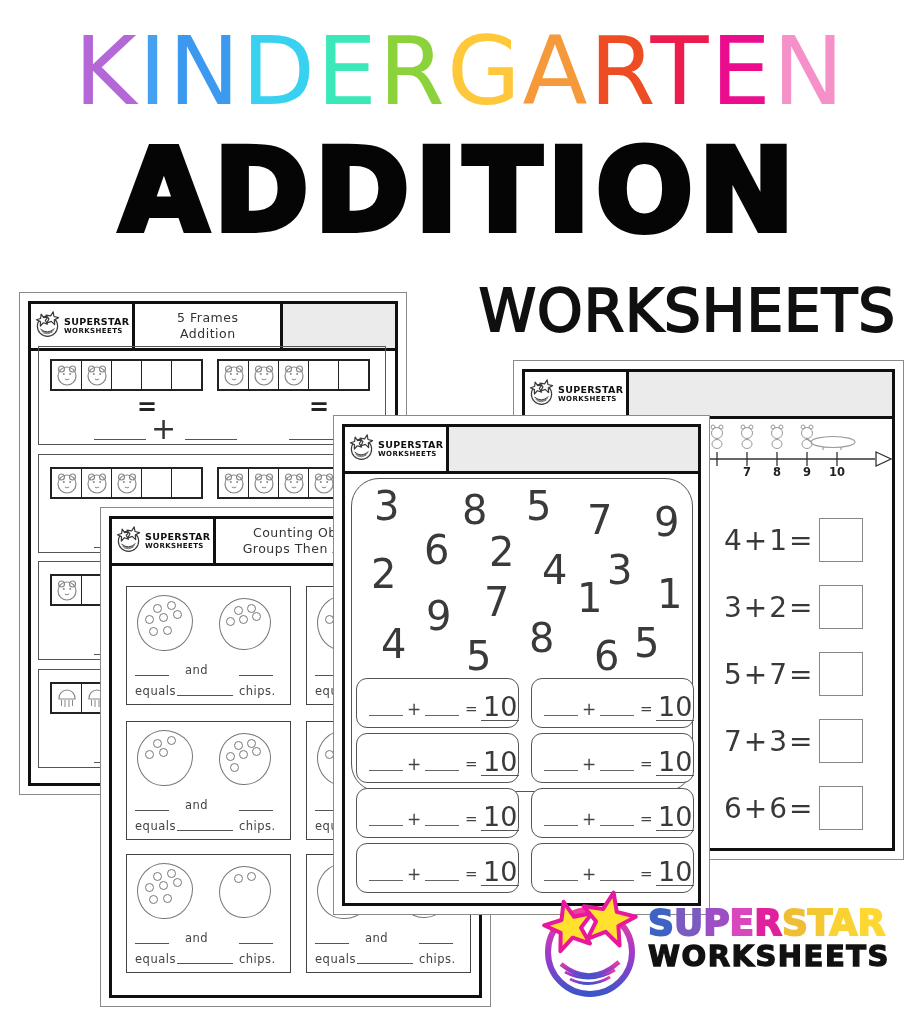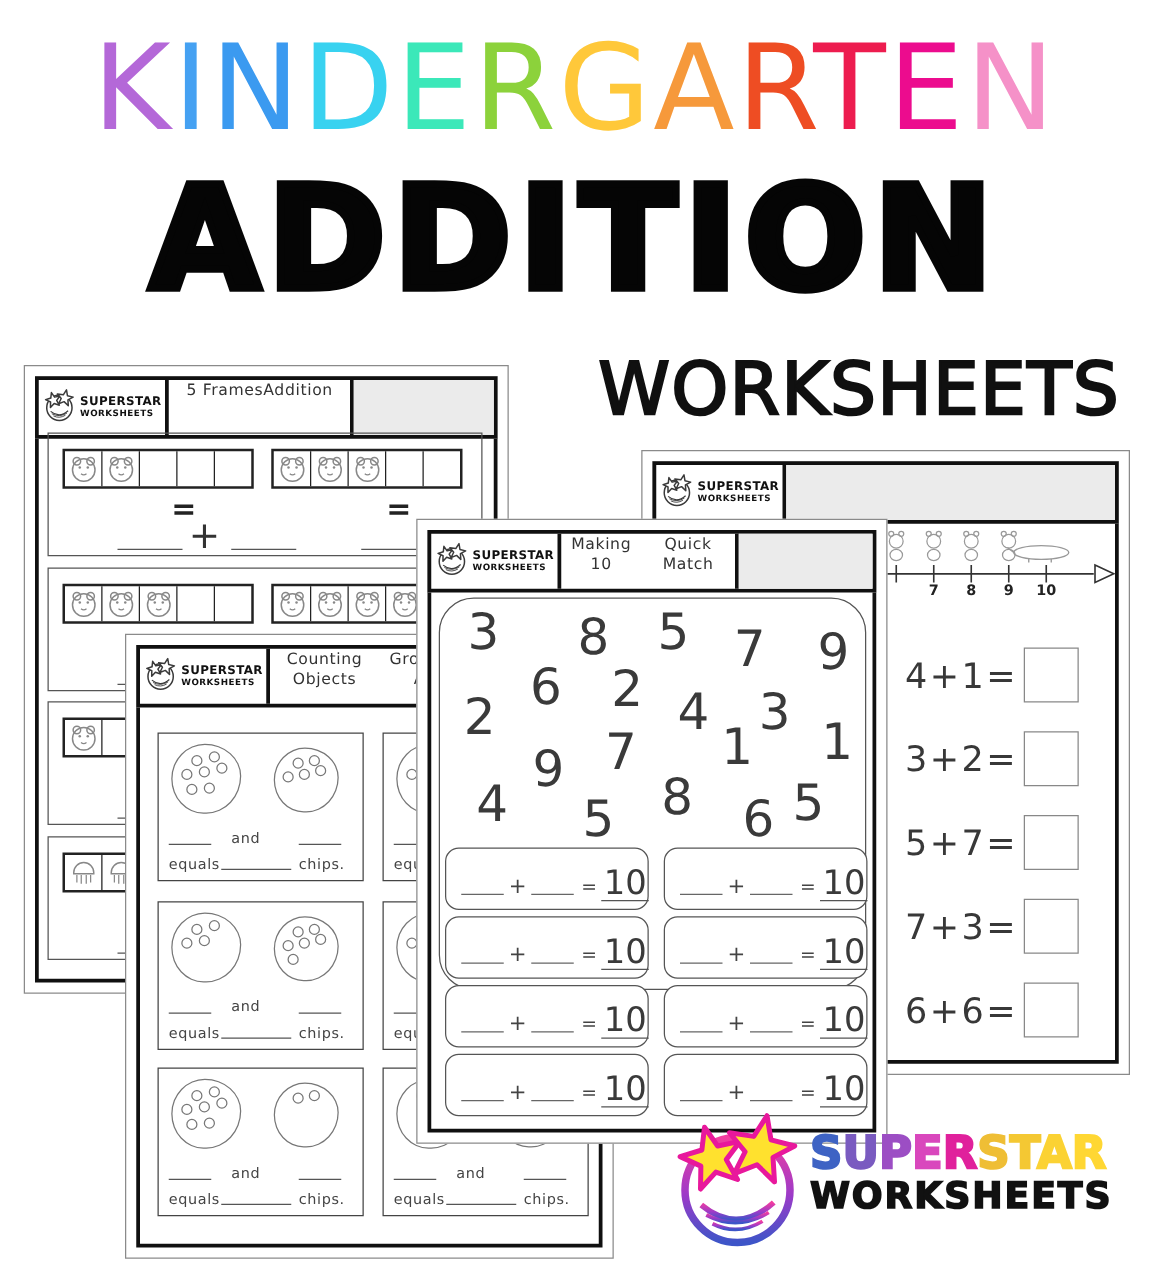--- a/index.html
+++ b/index.html
@@ -22,21 +22,21 @@
   #pageC{left:100px;top:507px;width:389px;height:498px;z-index:3;}
   #pageD{left:333px;top:415px;width:375px;height:498px;z-index:4;}
   .frame{position:absolute;left:8px;top:8px;right:8px;bottom:8px;border:3px solid #101010;}
   .hdr{position:absolute;left:8px;top:8px;right:8px;height:44px;border:3px solid #101010;
        display:flex;background:#fff;}
   .logo-cell{flex:0 0 100px;border-right:3px solid #101010;display:flex;align-items:center;
              gap:3px;padding:2px 3px;box-sizing:border-box;}
   .logo-text{display:flex;flex-direction:column;line-height:1.15;color:#111;font-weight:bold;}
   .logo-text .lt1{font-size:9.5px;letter-spacing:.3px;}
   .logo-text .lt2{font-size:7px;letter-spacing:.4px;}
-  .title-cell{border-right:3px solid #101010;display:flex;flex-direction:row;justify-content:center;
+  .title-cell{border-right:3px solid #101010;display:flex;flex-direction:column;justify-content:center;
               text-align:center;font-size:12.5px;line-height:1.3;color:#333;letter-spacing:.5px;box-sizing:border-box;}
   #pageA .title-cell{flex:0 0 148px;}
   #pageB .title-cell{flex:0 0 174px;font-size:13.5px;}
   #pageC .title-cell{flex:0 0 192px;}
   #pageD .title-cell{flex:0 0 142px;}
   .name-cell{flex:1;background:#ebebeb;}
   .pcontent{position:absolute;left:0;top:0;right:0;bottom:0;}
 
   
   .sectionA{position:absolute;left:18px;width:346px;height:97px;border:1.2px solid #555;}
@@ -626,24 +626,20 @@
     <path d="M31 83 Q56 96 81 81" fill="none" stroke="#3a3a3a" stroke-width="3"></path>
     <path d="M36 90 Q56 100 76 88" fill="none" stroke="#3a3a3a" stroke-width="3"></path>
     <polygon points="29.6,12.8 40.1,27.8 58.0,24.1 47.0,38.7 56.0,54.6 38.7,48.7 26.4,62.2 26.7,43.9 10.1,36.3 27.5,31.0" fill="#fff" stroke="#3a3a3a" stroke-width="5" stroke-linejoin="round"></polygon>
     <polygon points="79.6,3.6 82.8,22.9 101.8,27.8 84.4,36.9 85.6,56.5 71.6,42.8 53.4,49.9 62.1,32.4 49.6,17.2 69.0,20.1" fill="#fff" stroke="#3a3a3a" stroke-width="5" stroke-linejoin="round"></polygon>
   </svg></span>
         <span class="logo-text">
           <span class="lt1">SUPERSTAR</span>
           <span class="lt2">WORKSHEETS</span>
         </span>
       </div>
-      <div class="title-cell">
-        <span>Making 10</span>
-        <span>Quick Match</span>
-      </div>
       <div class="name-cell"></div>
     </div>
     <div class="pcontent" id="pageD-content">
         <div class="bigbox"></div>
         <span class="scatnum" style="left: 40px; top: 70px;">3</span>
         <span class="scatnum" style="left: 128px; top: 74px;">8</span>
         <span class="scatnum" style="left: 192px; top: 70px;">5</span>
         <span class="scatnum" style="left: 253px; top: 84px;">7</span>
         <span class="scatnum" style="left: 320px; top: 86px;">9</span>
         <span class="scatnum" style="left: 90px; top: 114px;">6</span>

